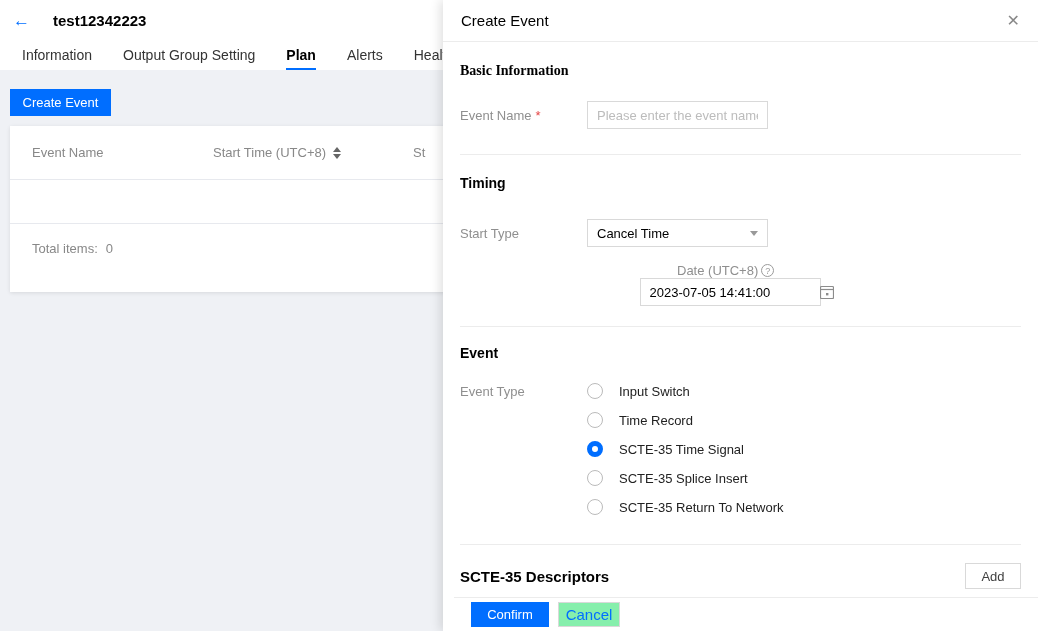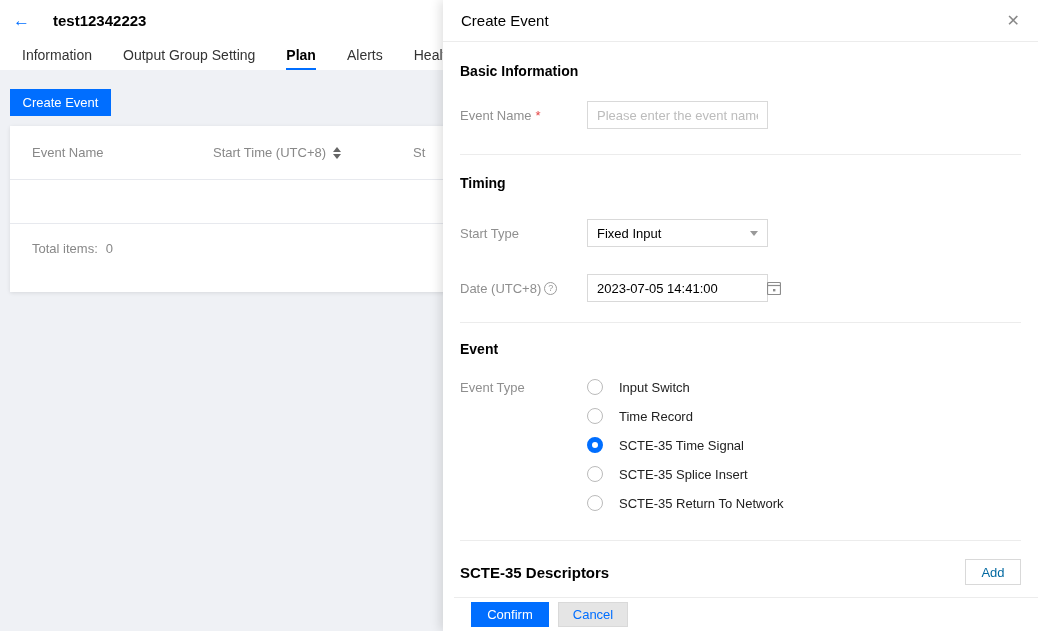--- a/index.html
+++ b/index.html
@@ -57,27 +57,27 @@
   .help-icon { width:13px; height:13px; border:1px solid #9b9b9b; border-radius:50%; font-size:9px; color:#9b9b9b; display:inline-flex; align-items:center; justify-content:center; margin-left:3px; }
 
   .radio-group { display:flex; flex-direction:column; gap:13px; }
   .radio-item { display:flex; align-items:center; gap:16px; cursor:pointer; }
   .radio-circle { width:16px; height:16px; border-radius:50%; border:1px solid #bbb; background:#fff; flex:none; }
   .radio-circle.checked { border:5px solid #006eff; }
   .radio-label { font-size:13px; color:#222; }
 
   .desc-header { display:flex; align-items:center; justify-content:space-between; }
   .desc-heading { font-size:15px; font-weight:700; }
-  .add-btn { width:56px; height:26px; background:#fff; border:1px solid #d9d9d9; color:#0369a1; font-size:13px; font-family:inherit; cursor:pointer; }
+  .add-btn { width:56px; height:26px; background:#fff; border:1px solid #d9d9d9; color:#404040; font-size:13px; font-family:inherit; cursor:pointer; }
 
   .empty-illustration { display:flex; justify-content:center; margin-top:8px; }
 
   .drawer-footer { position:absolute; left:11px; right:0; bottom:0; height:34px; background:#fff; border-top:1px solid #ececec; display:flex; align-items:center; padding-left:17px; gap:9px; }
   .confirm-btn { width:78px; height:25px; }
-  .cancel-btn { width:70px; height:25px; background:#e5e5e5; border:1px solid #d9d9d9; color:#006eff; font-size:13px; font-family:inherit; cursor:pointer; } 
+  .cancel-btn { width:62px; height:25px; background:#86efac; border:1px solid #d9d9d9; color:#006eff; font-size:15px; font-family:inherit; cursor:pointer; } 
 </style>
 </head>
 <body>
 
 <div class="topbar">
   <span class="back-icon">←</span>
   <span class="page-title">test12342223</span>
 </div>
 
 <div class="tabbar">
@@ -115,40 +115,40 @@
 
 <div class="drawer">
 
   <div class="drawer-header">
     <span class="drawer-title">Create Event</span>
     <span class="close-icon">✕</span>
   </div>
 
   <div class="drawer-body">
 
-    <div class="section-heading" style="margin-top:21px;">Basic Information</div>
+    <div class="section-heading" style="margin-top:21px;font-family:Liberation Serif, serif;">Basic Information</div>
     <div class="form-row" style="margin-top:22px;">
       <span class="form-label">
         <span>Event Name</span>
         <span class="req">*</span>
       </span>
       <input class="ctrl" type="text" placeholder="Please enter the event name" style="">
     </div>
 
     <div class="divider" style="margin-top:25px;"></div>
 
     <div class="section-heading" style="margin-top:20px;">Timing</div>
     <div class="form-row" style="margin-top:28px;">
       <span class="form-label">Start Type</span>
       <div class="ctrl select-ctrl">
-        <span>Fixed Input</span>
+        <span>Cancel Time</span>
         <span class="caret-down"></span>
       </div>
     </div>
-    <div class="form-row" style="margin-top:27px;">
+    <div class="form-row" style="margin-top:16px;flex-direction:column;">
       <span class="form-label">
         <span>Date (UTC+8)</span>
         <span class="help-icon">?</span>
       </span>
       <div class="date-wrap">
         <input class="ctrl" type="text" value="2023-07-05 14:41:00" style="">
         <span class="cal-icon">
           <svg width="14" height="14" viewBox="0 0 14 14">
             <rect x="0.5" y="1.5" width="13" height="12" rx="1" fill="none" stroke="#8c8c8c" stroke-width="1.2"></rect>
             <line x1="0.5" y1="4.5" x2="13.5" y2="4.5" stroke="#8c8c8c" stroke-width="1.2"></line>

